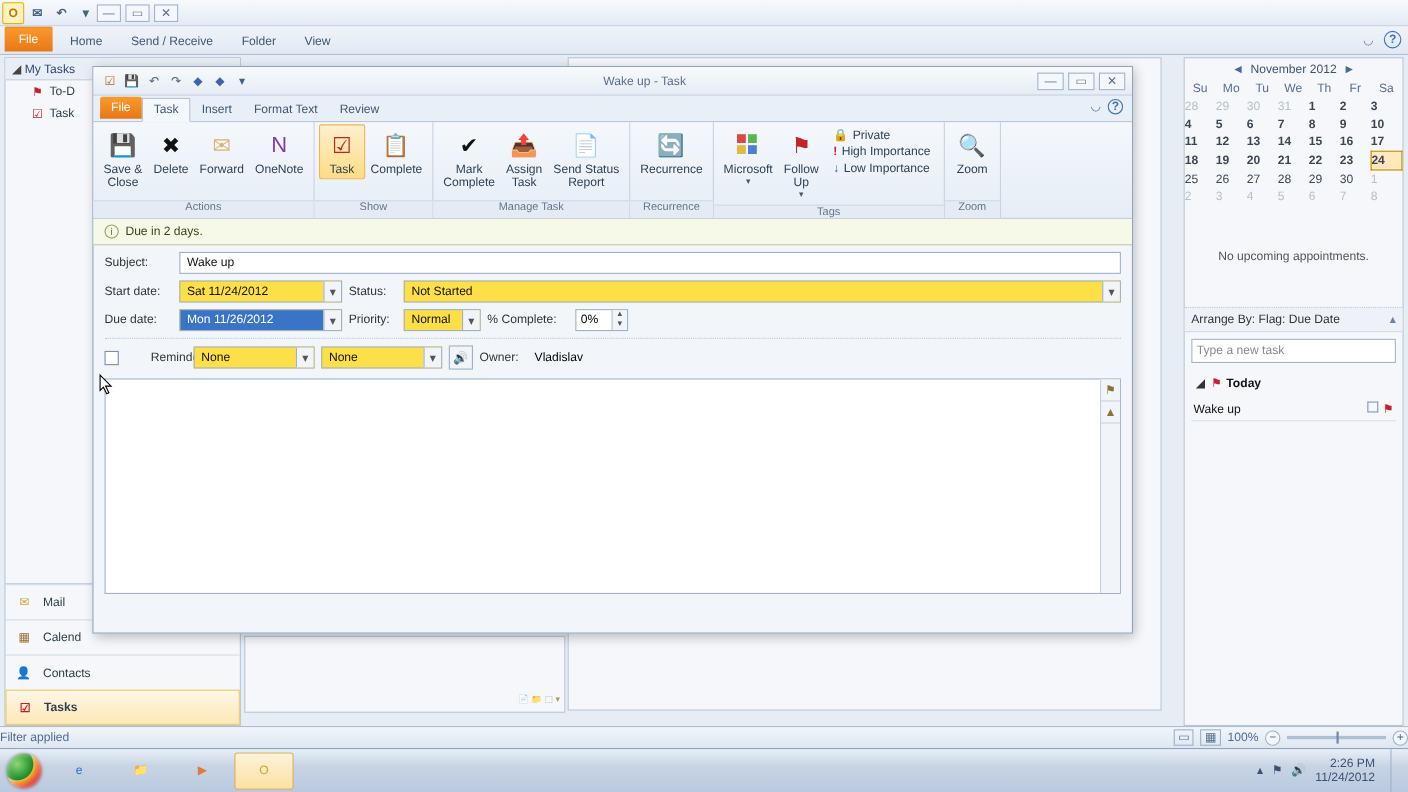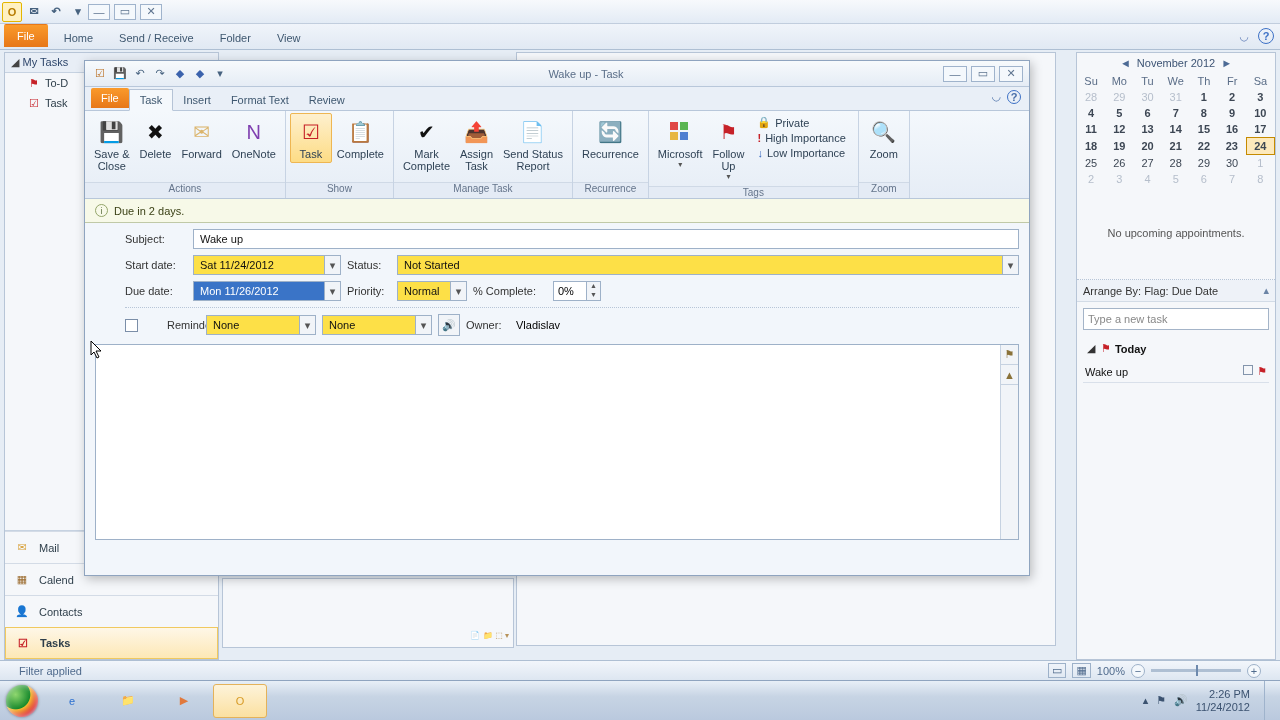--- a/index.html
+++ b/index.html
@@ -30,21 +30,21 @@
 .folder { height: 32px; border-top: 1px solid #d3dbe6; display: flex; align-items: center; padding: 0 8px; gap: 8px; color: #2e3e4a; }
 .folder.active { background: linear-gradient(#fef7e7,#fde8b6); border: 1px solid #f0c95f; font-weight: bold; }
 .folder .fico { width: 18px; height: 18px; display: inline-flex; align-items: center; justify-content: center; }
 
 
 .rightpanel { position: absolute; right: 4px; top: 52px; width: 200px; height: 608px; background: #f5f7fa; border: 1px solid #b7c5d7; display: flex; flex-direction: column; }
 .cal-hdr { display: flex; align-items: center; justify-content: center; gap: 6px; padding: 4px; color: #3d5474; }
 .cal-hdr .nav { color: #4c6a95; cursor: pointer; }
 .cal-grid { width: 100%; border-collapse: collapse; font-size: 10px; color: #3d4754; }
 .cal-grid th { color: #5a6d87; font-weight: normal; padding: 2px; }
-.cal-grid td { text-align: center; padding: 2px 0; width: 14.28%; }
+.cal-grid td { padding: 2px 0; width: 14.28%; }
 .cal-grid td.dim { color: #b5becb; }
 .cal-grid td.bold { font-weight: bold; }
 .cal-grid td.today { border: 1px solid #c58a00; background: #fde9bc; font-weight: bold; }
 .appt-empty { text-align: center; color: #555; padding: 40px 6px; border-bottom: 1px dotted #b7c5d7; }
 .arrange { padding: 4px 6px; color: #333; border-bottom: 1px solid #d2dbe6; background: #eef2f8; display: flex; justify-content: space-between; align-items: center; }
 .new-task-input { margin: 6px; padding: 4px; border: 1px solid #a4b4c8; color: #888; background: #fff; }
 .today-grp { margin: 2px 6px; padding: 4px 4px; display: flex; align-items: center; gap: 4px; color: #111; }
 .today-grp .arrow { width: 10px; color: #333; }
 .today-grp .flag { color: #c62128; }
 .task-item { margin: 0 6px; padding: 4px 2px; border-bottom: 1px solid #d9e0ea; display: flex; justify-content: space-between; align-items: center; color: #111; }
@@ -72,41 +72,41 @@
 .bigbtn { display: flex; flex-direction: column; align-items: center; padding: 2px 4px; min-width: 40px; cursor: pointer; border: 1px solid transparent; border-radius: 2px; }
 .bigbtn.active { background: linear-gradient(#fef0ce,#fddc85); border: 1px solid #eeb652; }
 .bigbtn .ico { width: 32px; height: 32px; display: flex; align-items: center; justify-content: center; font-size: 20px; }
 .bigbtn .lbl { font-size: 11px; color: #2f4255; text-align: center; line-height: 1.1; white-space: pre; }
 .smallbtn { display: flex; align-items: center; gap: 4px; padding: 1px 4px; font-size: 11px; color: #2f4255; }
 .vlist { display: flex; flex-direction: column; gap: 1px; padding: 2px 4px; }
 
 
 .info-bar { background: #f7f9e8; border-bottom: 1px solid #c0c9a7; padding: 5px 10px; color: #3a4015; display: flex; align-items: center; gap: 6px; }
 .form { padding: 6px 10px; display: flex; flex-direction: column; gap: 6px; }
-.row { display: flex; align-items: center; gap: 6px; margin-left: 30px; }
+.row { display: flex; align-items: center; gap: 6px; }
 .row label { width: 62px; color: #333; }
 .tinput { flex: 1; border: 1px solid #9eb1c8; padding: 3px 6px; background: #fff; color: #111; }
 .combo { width: 148px; border: 1px solid #9eb1c8; background: #fde047; display: flex; }
 .combo .val { flex: 1; padding: 3px 6px; color: #111; }
 .combo .val.sel { background: #3a74c7; color: #fff; }
 .combo .dd { width: 16px; border-left: 1px solid #9eb1c8; display: flex; align-items: center; justify-content: center; color: #555; background: #f1f4f8; }
 .combo.small { width: 110px; }
 .combo.mini { width: 70px; }
 .spinner { border: 1px solid #9eb1c8; display: flex; background: #fff; }
 .spinner .sval { width: 32px; padding: 3px 4px; }
 .spinner .arrows { width: 14px; border-left: 1px solid #9eb1c8; display: flex; flex-direction: column; }
 .spinner .arrows span { flex: 1; font-size: 7px; text-align: center; background: #f1f4f8; color: #555; }
 .checkbox { width: 13px; height: 13px; border: 1px solid #7b8ea8; background: #fff; }
 .sound-btn { width: 22px; height: 22px; border: 1px solid #9eb1c8; display: flex; align-items: center; justify-content: center; background: #f1f4f8; }
 .body-area { border: 1px solid #9eb1c8; background: #fff; height: 196px; margin-top: 2px; position: relative; }
 .body-scroll { position: absolute; right: 0; top: 0; bottom: 0; width: 18px; background: #f1f4f8; border-left: 1px solid #c6d2e1; }
 .body-scroll .tag-btn { height: 20px; display: flex; align-items: center; justify-content: center; color: #8a7239; border-bottom: 1px solid #c6d2e1; }
 
 
-.statusbar { position: absolute; left: 0; right: 0; bottom: 40px; height: 20px; background: linear-gradient(#f2f6fb,#dde6f1); border-top: 1px solid #aebfd3; display: flex; align-items: center; justify-content: space-between; padding: 0 19px; color: #506b8d; gap: 22px; }
+.statusbar { position: absolute; left: 0; right: 0; bottom: 40px; height: 20px; background: linear-gradient(#f2f6fb,#dde6f1); border-top: 1px solid #aebfd3; display: flex; align-items: center; justify-content: space-between; padding: 0 0; color: #506b8d; gap: 22px; }
 .zoomctrl { display: flex; align-items: center; gap: 6px; }
 .zslider { width: 90px; height: 3px; background: #aebfd3; position: relative; }
 .zslider::after { content: ""; position: absolute; left: 50%; top: -4px; width: 2px; height: 11px; background: #6d89ad; }
 .zbtn { width: 14px; height: 14px; border: 1px solid #9db1c9; display: flex; align-items: center; justify-content: center; background: #f4f8fc; border-radius: 7px; }
 
 
 .taskbar { position: absolute; left: 0; right: 0; bottom: 0; height: 40px; background: linear-gradient(#e8eff7,#c7d4e4 40%,#bac9de); border-top: 1px solid #8fa4bf; display: flex; align-items: center; }
 .start { width: 44px; height: 40px; display: flex; align-items: center; justify-content: center; }
 .start .orb { width: 32px; height: 32px; border-radius: 16px; background: radial-gradient(circle at 30% 30%, #8fd76e, #188a2c 45%, #f4b730 48%, #e03232 70%, #2a62c8); box-shadow: inset 0 0 6px rgba(255,255,255,0.7), 0 0 3px rgba(0,0,0,0.4); }
 .tb-item { width: 54px; height: 34px; margin: 3px 1px; border: 1px solid transparent; border-radius: 3px; display: flex; align-items: center; justify-content: center; font-size: 20px; }

